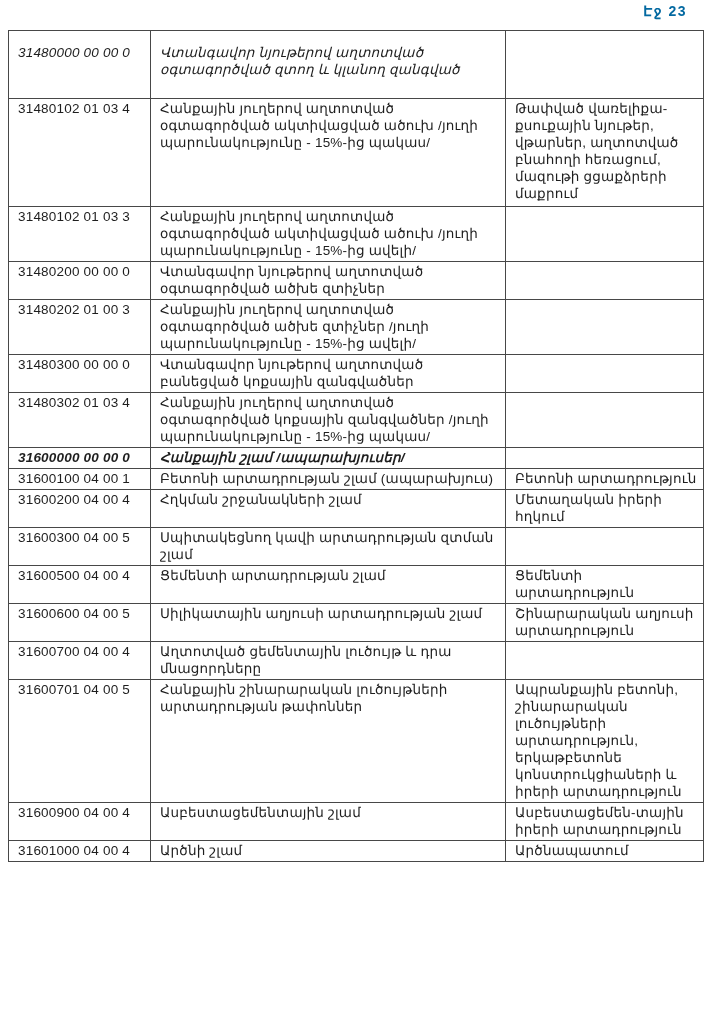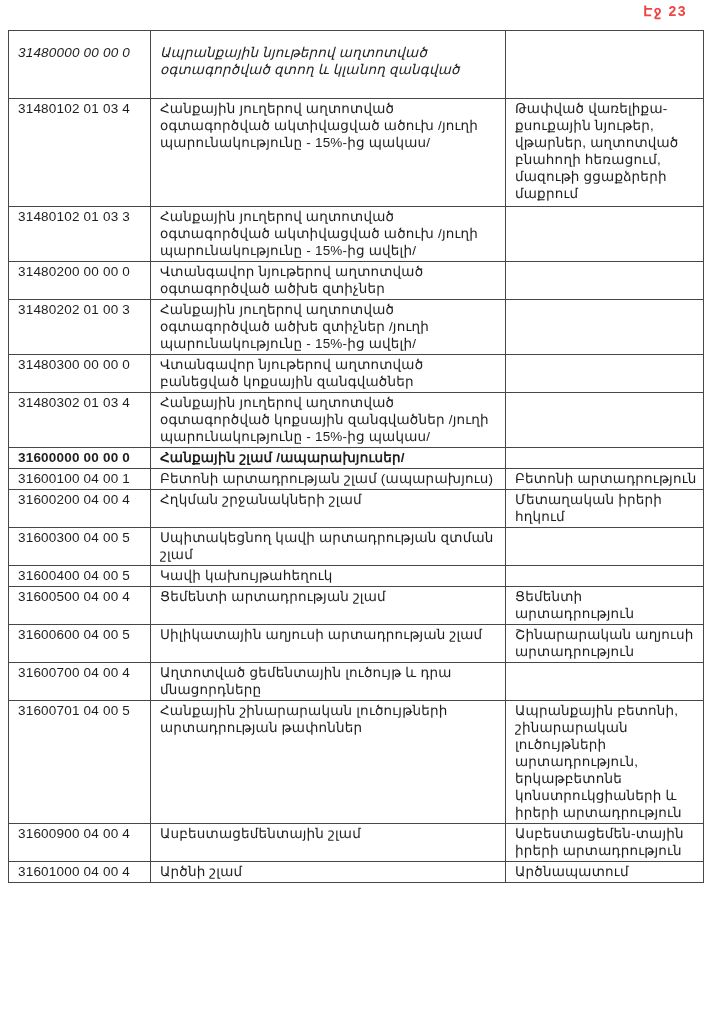--- a/index.html
+++ b/index.html
@@ -12,21 +12,21 @@
     overflow: hidden;
     position: relative;
   }
   .page-header {
     position: absolute;
     top: 3px;
     right: 24px;
     font-size: 14px;
     font-weight: bold;
     letter-spacing: 1.5px;
-    color: #ef4444;
+    color: #0369a1;
   }
   table.doc-table {
     position: absolute;
     left: 8px;
     top: 30px;
     width: 695px;
     border-collapse: collapse;
     table-layout: fixed;
   }
   table.doc-table col.c-code { width: 142px; }
@@ -40,39 +40,39 @@
     line-height: 17px;
     color: #1e1e1e;
     letter-spacing: 0.2px;
     word-wrap: break-word;
   }
   table.doc-table td.cell-code {
     white-space: nowrap;
   }
   tr.row-section-intro { height: 68px; }
   tr.row-section-intro td { font-style: italic; padding-top: 13px; }
-  tr.row-section-bold td { font-weight: bold; }
+  tr.row-section-bold td { font-weight: bold; font-style: italic; }
   tr.row-tall-3 { height: 108px; }
   tr.row-tall-19 { height: 121px; }
 </style>
 </head>
 <body>
 
 <div class="page-header">Էջ 23</div>
 
 <table class="doc-table">
   <colgroup>
     <col class="c-code">
     <col class="c-desc">
     <col class="c-note">
   </colgroup>
   <tbody>
       <tr class="row-section-intro">
         <td class="cell-code">31480000 00 00 0</td>
-        <td class="cell-description">Ապրանքային նյութերով աղտոտված օգտագործված զտող և կլանող զանգված</td>
+        <td class="cell-description">Վտանգավոր նյութերով աղտոտված օգտագործված զտող և կլանող զանգված</td>
         <td class="cell-note"></td>
       </tr>
       <tr class="row-tall-3">
         <td class="cell-code">31480102 01 03 4</td>
         <td class="cell-description">Հանքային յուղերով աղտոտված օգտագործված ակտիվացված ածուխ /յուղի պարունակությունը - 15%-ից պակաս/</td>
         <td class="cell-note">Թափված վառելիքա-քսուքային նյութեր, վթարներ, աղտոտված բնահողի հեռացում, մազութի ցցաքձրերի մաքրում</td>
       </tr>
       <tr class="row-normal">
         <td class="cell-code">31480102 01 03 3</td>
         <td class="cell-description">Հանքային յուղերով աղտոտված օգտագործված ակտիվացված ածուխ /յուղի պարունակությունը - 15%-ից ավելի/</td>
@@ -112,25 +112,20 @@
         <td class="cell-code">31600200 04 00 4</td>
         <td class="cell-description">Հղկման շրջանակների շլամ</td>
         <td class="cell-note">Մետաղական իրերի հղկում</td>
       </tr>
       <tr class="row-normal">
         <td class="cell-code">31600300 04 00 5</td>
         <td class="cell-description">Սպիտակեցնող կավի արտադրության զտման շլամ</td>
         <td class="cell-note"></td>
       </tr>
       <tr class="row-normal">
-        <td class="cell-code">31600400 04 00 5</td>
-        <td class="cell-description">Կավի կախույթահեղուկ</td>
-        <td class="cell-note"></td>
-      </tr>
-      <tr class="row-normal">
         <td class="cell-code">31600500 04 00 4</td>
         <td class="cell-description">Ցեմենտի արտադրության շլամ</td>
         <td class="cell-note">Ցեմենտի արտադրություն</td>
       </tr>
       <tr class="row-normal">
         <td class="cell-code">31600600 04 00 5</td>
         <td class="cell-description">Սիլիկատային աղյուսի արտադրության շլամ</td>
         <td class="cell-note">Շինարարական աղյուսի արտադրություն</td>
       </tr>
       <tr class="row-normal">

